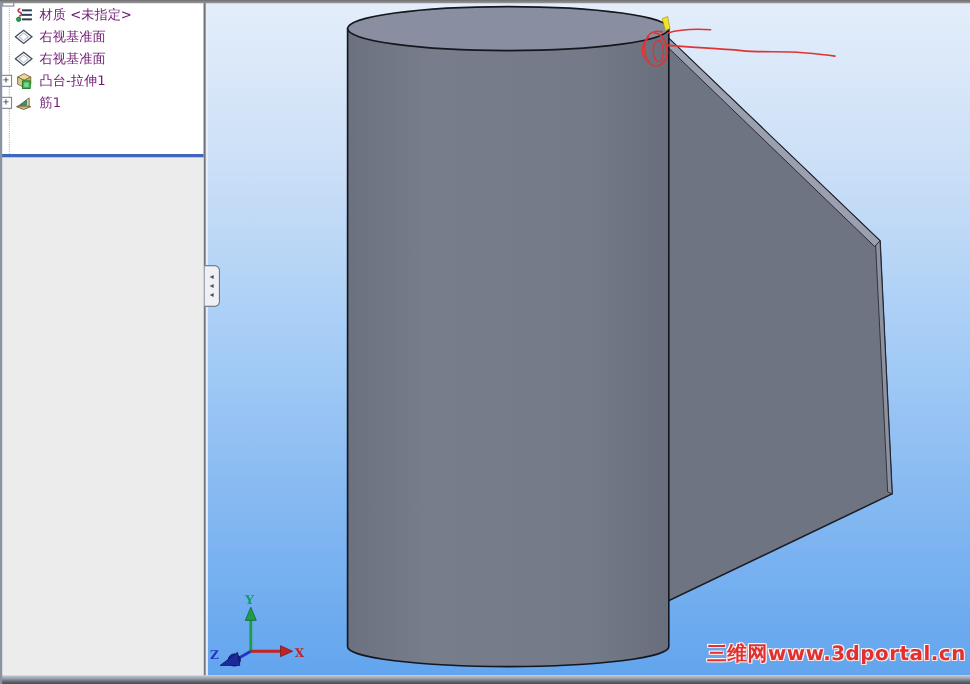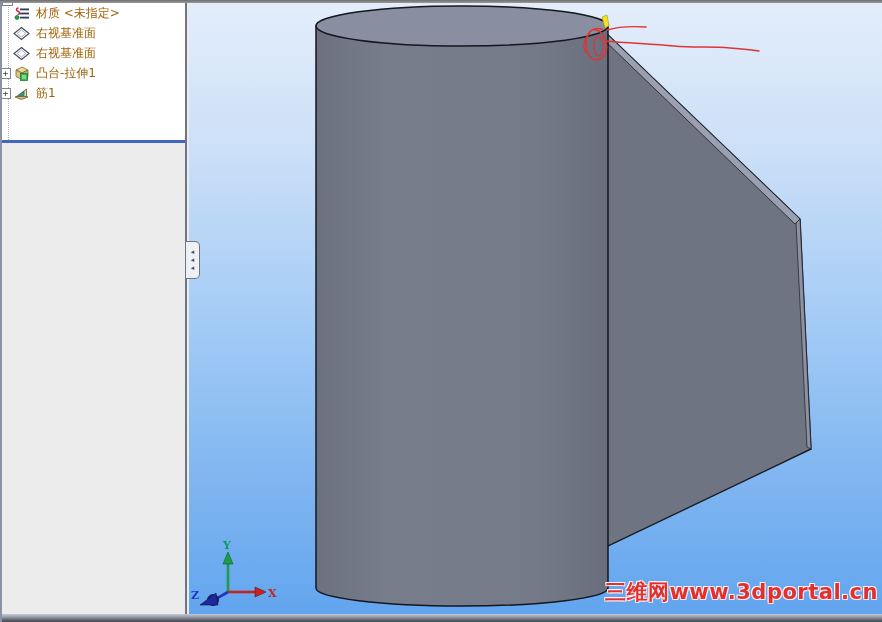--- a/index.html
+++ b/index.html
@@ -30,21 +30,21 @@
   .tree-rows{position:relative;padding-top:3px;}
   .tree-guide{
     position:absolute;left:8px;top:0;height:140px;width:0;
     border-left:1px dotted #b4b4b4;
   }
   .tree-row{
     position:relative;display:flex;align-items:center;height:20px;
     padding-left:13px;white-space:nowrap;cursor:default;
   }
   .tree-row .icon{width:17px;height:17px;flex:0 0 17px;margin-right:6px;}
-  .tree-row .lbl{font-size:12px;color:#a16207;line-height:20px;}
+  .tree-row .lbl{font-size:12px;color:#701a75;line-height:20px;}
   .expander{
     position:absolute;left:0px;top:5px;width:9px;height:9px;
     border:1px solid #7e8494;background:#fff;
     font-size:9px;line-height:8px;text-align:center;color:#333;
     font-family:"DejaVu Sans Mono",monospace;
   }
   .partial-box{
     position:absolute;left:2px;top:-5px;width:9px;height:9px;
     border:1px solid #7e8494;background:#fff;
   }
@@ -70,21 +70,21 @@
   
   .viewport{
     position:absolute;left:189px;top:0;width:693px;height:614px;
     background:linear-gradient(180deg,
       #e4eefb 0%,#cbdff7 25%,#a7cdf6 50%,#84b8f1 75%,#62a5ee 100%);
     z-index:5;
   }
   .viewport svg{position:absolute;left:0;top:0;}
   .watermark{
     position:absolute;right:4px;bottom:8px;
-    font-size:21px;font-weight:bold;letter-spacing:0.5px;
+    font-size:18px;font-weight:bold;letter-spacing:0.5px;
     color:#e23030;
     text-shadow:1px 1px 0 #ffe8e8,-1px -1px 0 #ffffff,1px -1px 0 #ffd8d8,-1px 1px 0 #ffd8d8;
     z-index:30;white-space:nowrap;
   }
 </style>
 </head>
 <body>
 
 <div class="top-border"></div>
 <div class="left-border"></div>

